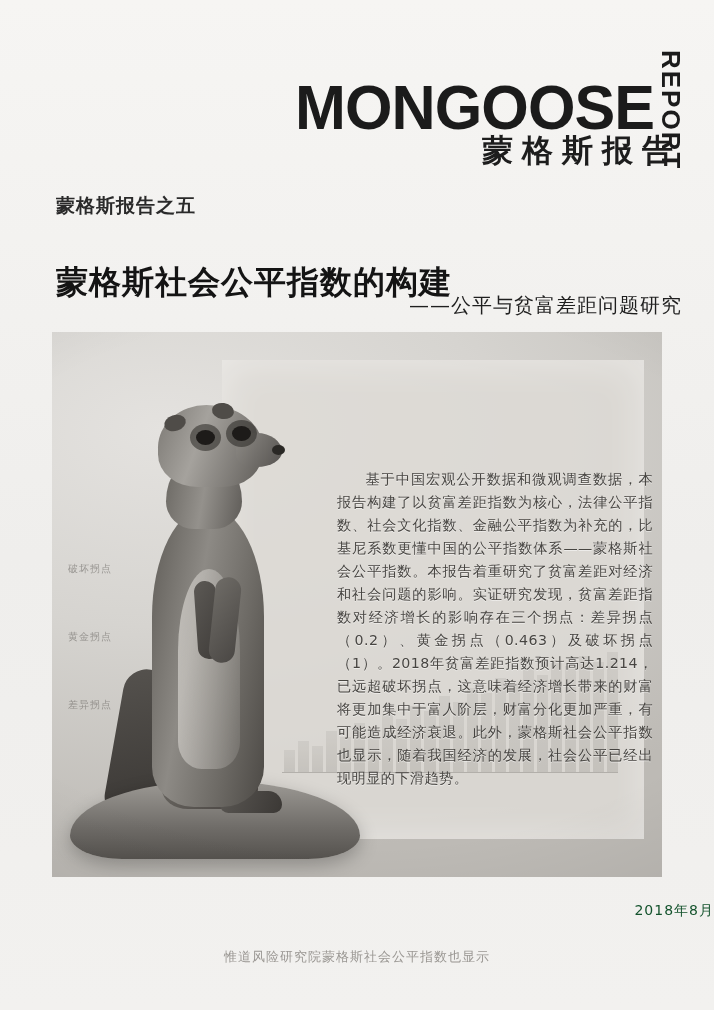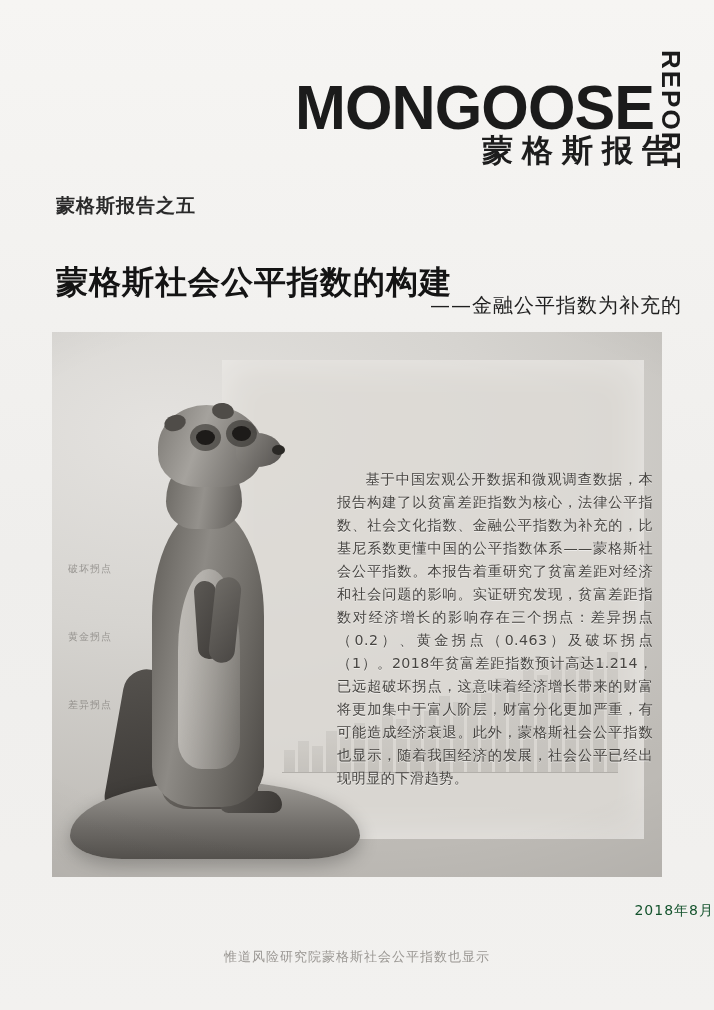--- a/index.html
+++ b/index.html
@@ -379,21 +379,21 @@
 <div class="page">
 
   <div class="masthead">
     <div class="mast-title">MONGOOSE</div>
     <div class="mast-sub">REPORT</div>
   </div>
   <div class="mast-cn">蒙格斯报告</div>
 
   <div class="series-label">蒙格斯报告之五</div>
   <h1 class="doc-title">蒙格斯社会公平指数的构建</h1>
-  <div class="doc-subtitle">——金融公平指数为补充的</div>
+  <div class="doc-subtitle">——公平与贫富差距问题研究</div>
 
   <div class="cover">
     <div class="cover-bg"></div>
 
     <div class="bg-doc">
       <div class="bg-axis"></div>
       <div class="bg-bars">
         <i style="height:18%"></i>
           <i style="height:26%"></i>
           <i style="height:22%"></i>

